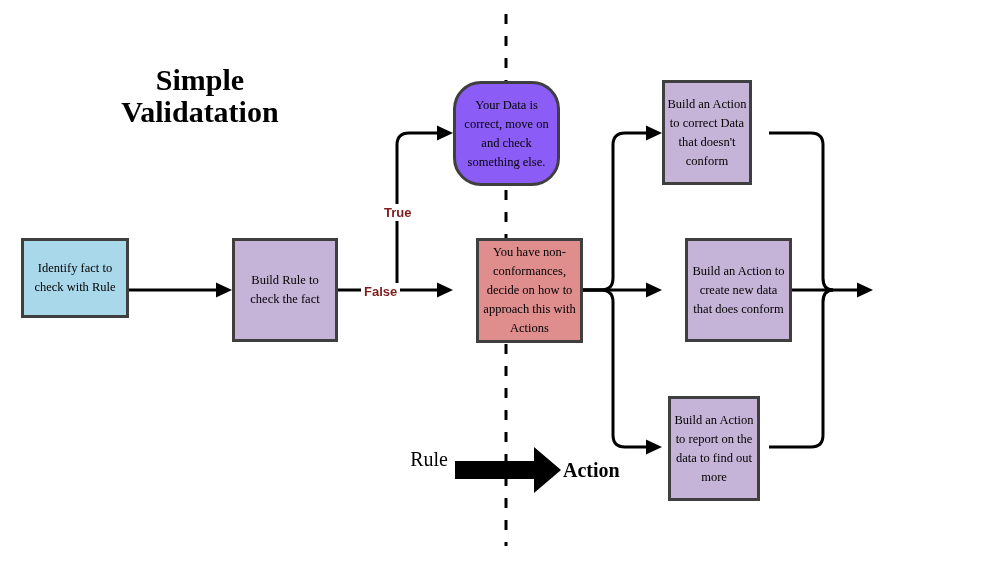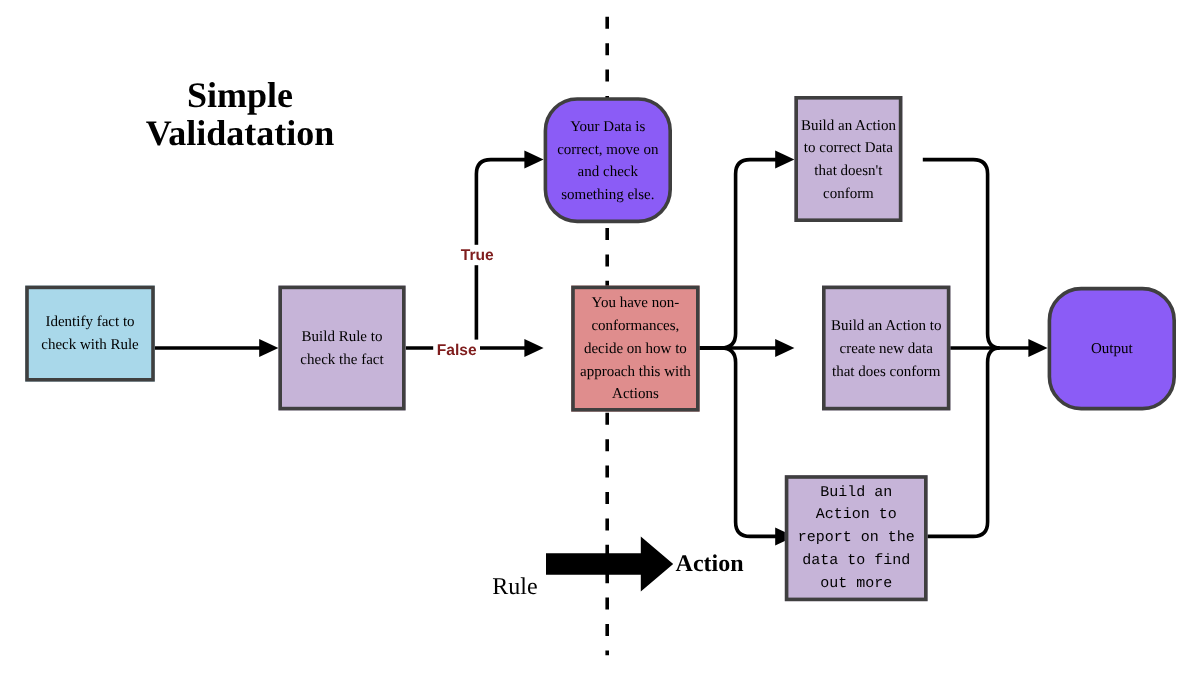--- a/index.html
+++ b/index.html
@@ -21,34 +21,34 @@
   .fill-blue{background:#a9d8ea;}
   .fill-purple{background:#c6b4d8;}
   .fill-yellow{background:#8b5cf6;border-radius:28px;}
   .fill-red{background:#df8d8d;}
   .n-identify{left:21px;top:238px;width:108px;height:80px;}
   .n-buildrule{left:232px;top:238px;width:106px;height:104px;}
   .n-correct{left:453px;top:81px;width:107px;height:105px;}
   .n-nonconf{left:476px;top:238px;width:107px;height:105px;}
   .n-act1{left:662px;top:80px;width:90px;height:105px;}
   .n-act2{left:662px;top:238px;width:107px;height:104px;margin-left:23px;}
-  .n-act3{left:654px;top:396px;width:119px;height:105px;font-family:Liberation Mono, monospace;}
+  .n-act3{left:668px;top:396px;width:92px;height:105px;}
   .n-output{left:873px;top:239px;width:107px;height:103px;}
   .edge-label{
     position:absolute;background:#ffffff;color:#7f1d1d;
     font-family:"Liberation Sans", sans-serif;font-size:13px;line-height:15px;
     padding:1px 3px;text-align:center;font-weight:bold;
   }
   .lbl-true{left:381px;top:204px;}
   .lbl-false{left:361px;top:283px;}
   .legend-text{
     position:absolute;font-family:"Liberation Serif", serif;font-size:20px;
     line-height:22px;color:#000;
   }
-  .lbl-rule{left:398px;top:478px;width:50px;text-align:right;}
+  .lbl-rule{left:398px;top:448px;width:50px;text-align:right;}
   .lbl-action{left:563px;top:459px;font-weight:bold;}
 </style>
 </head>
 <body>
 
 <div class="canvas">
 
   <svg class="edges" viewBox="0 0 1000 576">
 
     <line x1="506" y1="14" x2="506" y2="546" stroke="#000" stroke-width="3" stroke-dasharray="10,12"></line>
@@ -103,23 +103,20 @@
   </div>
 
   <div class="node fill-purple n-act2">
     <span>Build an Action to create new data that does conform</span>
   </div>
 
   <div class="node fill-purple n-act3">
     <span>Build an Action to report on the data to find out more</span>
   </div>
 
-  <div class="node fill-yellow n-output">
-    <span>Output</span>
-  </div>
 
   <div class="edge-label lbl-true">True</div>
   <div class="edge-label lbl-false">False</div>
 
   <div class="legend-text lbl-rule">Rule</div>
   <div class="legend-text lbl-action">Action</div>
 
 </div>
 
 </body></html>

